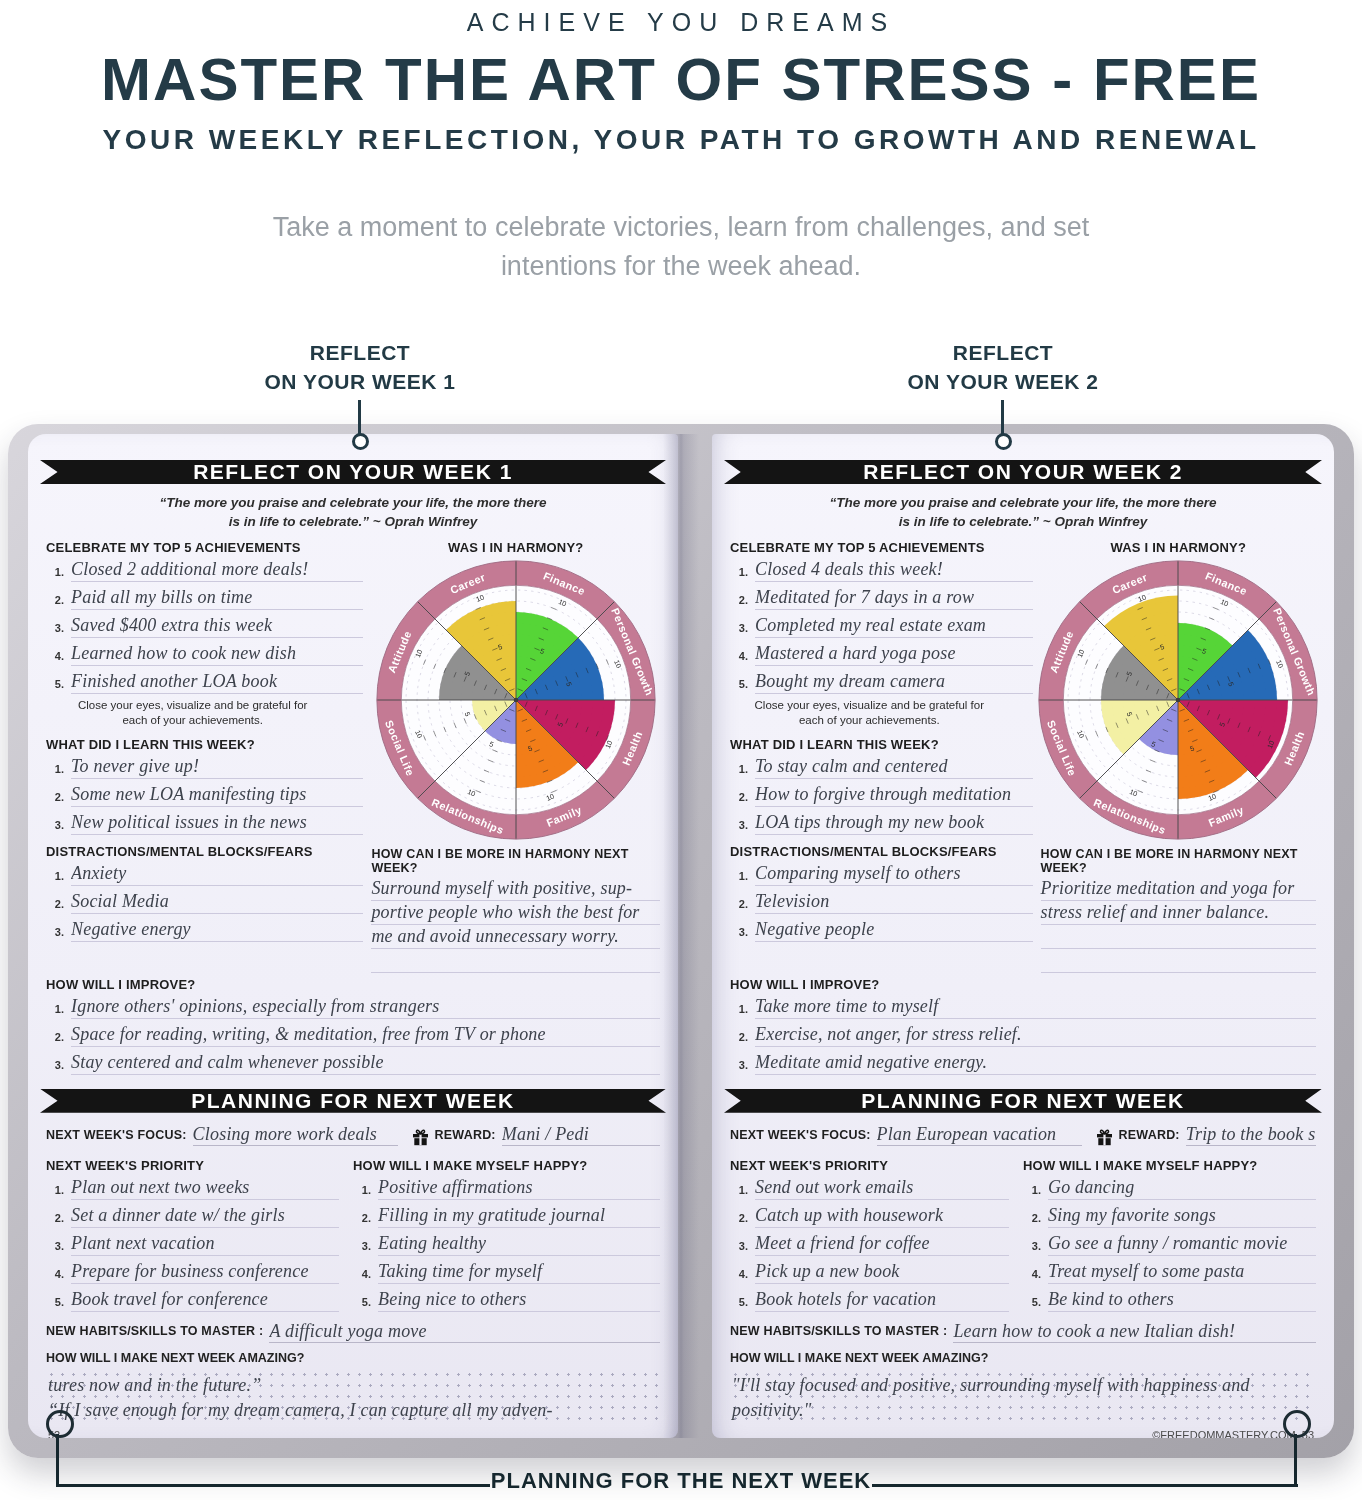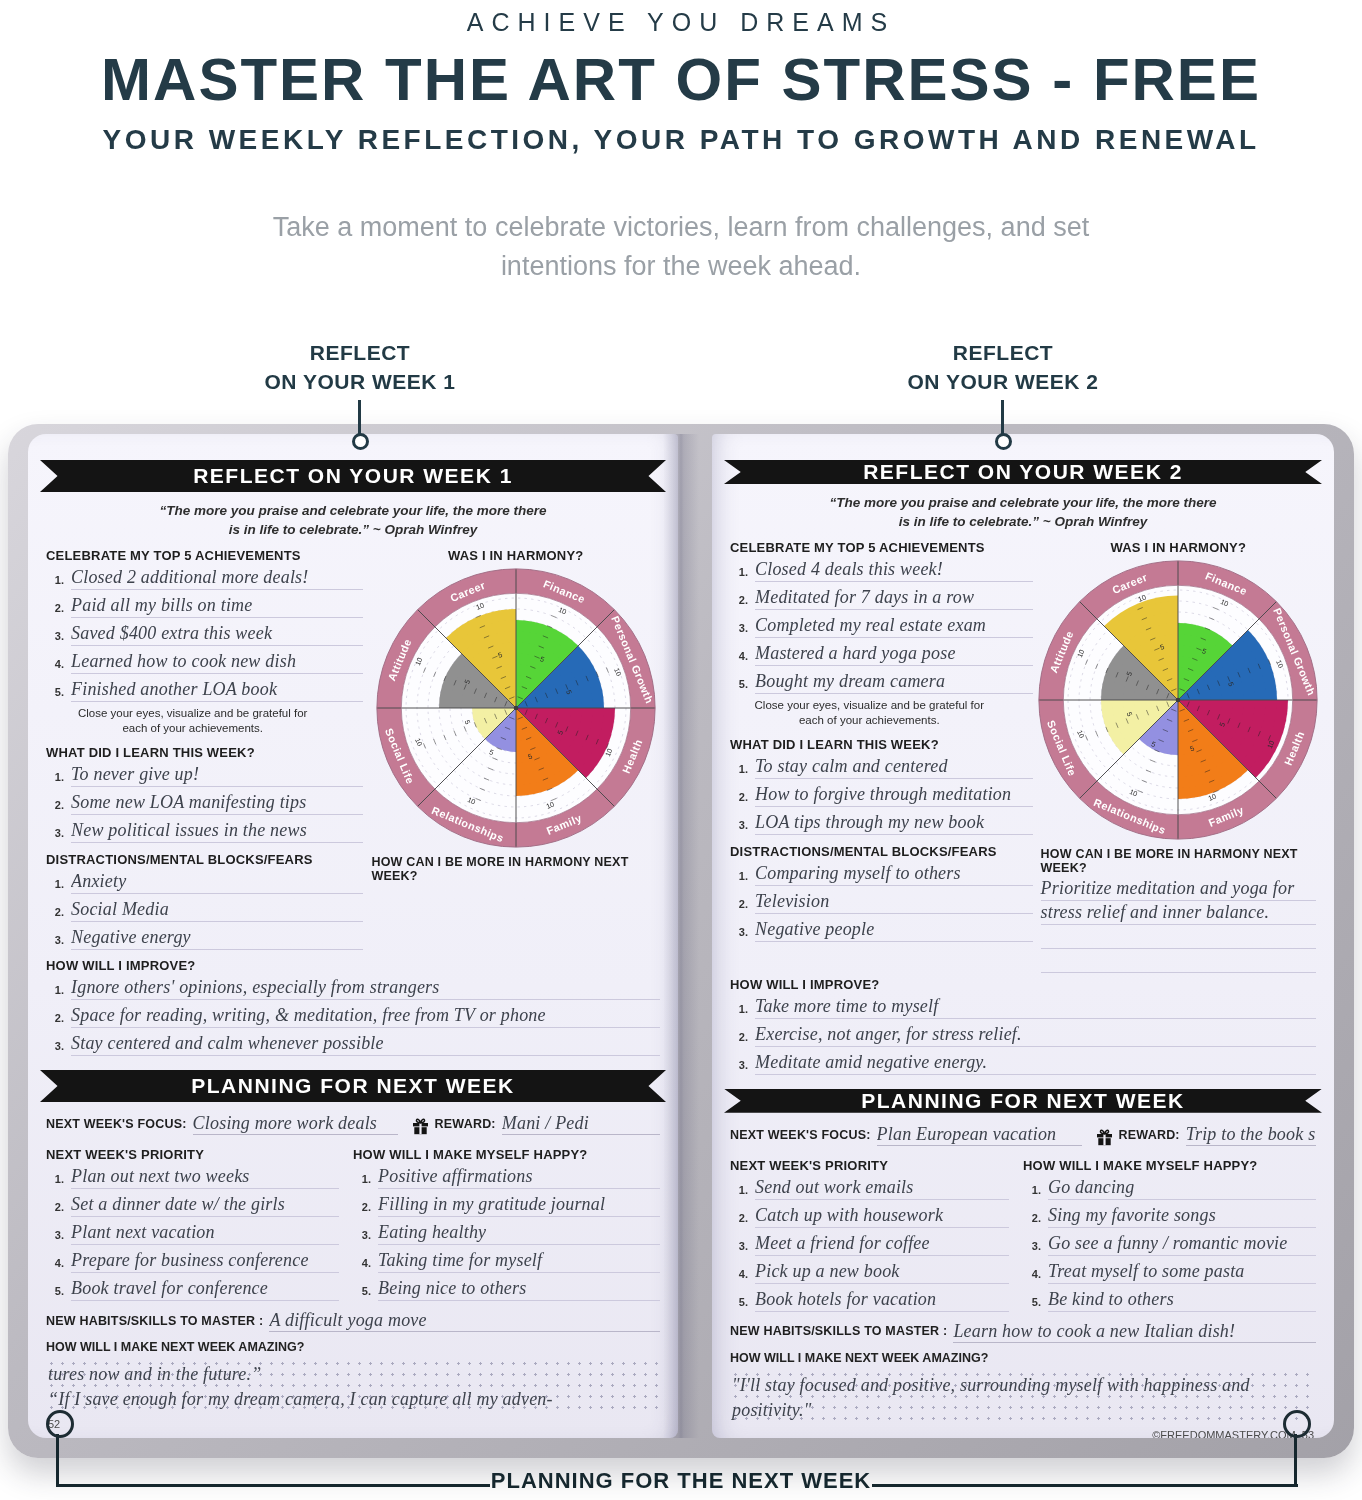--- a/index.html
+++ b/index.html
@@ -312,20 +312,26 @@
                   <text x="0" y="4" transform="translate(98.72042006307805 273.79985735651246) rotate(382.5)" font-size="11.5" font-weight="700" fill="#fff" text-anchor="middle" letter-spacing=".5" font-family="&quot;Liberation Sans&quot;,sans-serif">Relationships</text>
                   <text x="0" y="4" transform="translate(26.200142643487567 201.279579936922) rotate(427.5)" font-size="11.5" font-weight="700" fill="#fff" text-anchor="middle" letter-spacing=".5" font-family="&quot;Liberation Sans&quot;,sans-serif">Social Life</text>
                   <text x="0" y="4" transform="translate(26.200142643487595 98.72042006307794) rotate(292.5)" font-size="11.5" font-weight="700" fill="#fff" text-anchor="middle" letter-spacing=".5" font-family="&quot;Liberation Sans&quot;,sans-serif">Attitude</text>
                   <text x="0" y="4" transform="translate(98.720420063078 26.200142643487567) rotate(337.5)" font-size="11.5" font-weight="700" fill="#fff" text-anchor="middle" letter-spacing=".5" font-family="&quot;Liberation Sans&quot;,sans-serif">Career</text>
                   <circle cx="150" cy="150" r="148" fill="none" stroke="#a06c84" stroke-width="1"></circle>
                   <circle cx="150" cy="150" r="122" fill="none" stroke="#a06c84" stroke-width="0.8"></circle>
                   <circle cx="150" cy="150" r="2.5" fill="#3c3c3c"></circle>
                 </svg>
         </div>
         <div class="lbl harmony-q">HOW CAN I BE MORE IN HARMONY NEXT WEEK?</div>
+        <div class="hand-lines">
+          <div class="hl hand">Surround myself with positive, sup-</div>
+          <div class="hl hand">portive people who wish the best for</div>
+          <div class="hl hand">me and avoid unnecessary worry.</div>
+          <div class="hl hand"></div>
+        </div>
       </div>
     </div>
     <div class="improve">
       <div class="lbl">HOW WILL I IMPROVE?</div>
       <ol class="entries">
         <li>
                 <span class="txt hand">Ignore others' opinions, especially from strangers</span>
               </li>
         <li>
                 <span class="txt hand">Space for reading, writing, &amp; meditation, free from TV or phone</span>

